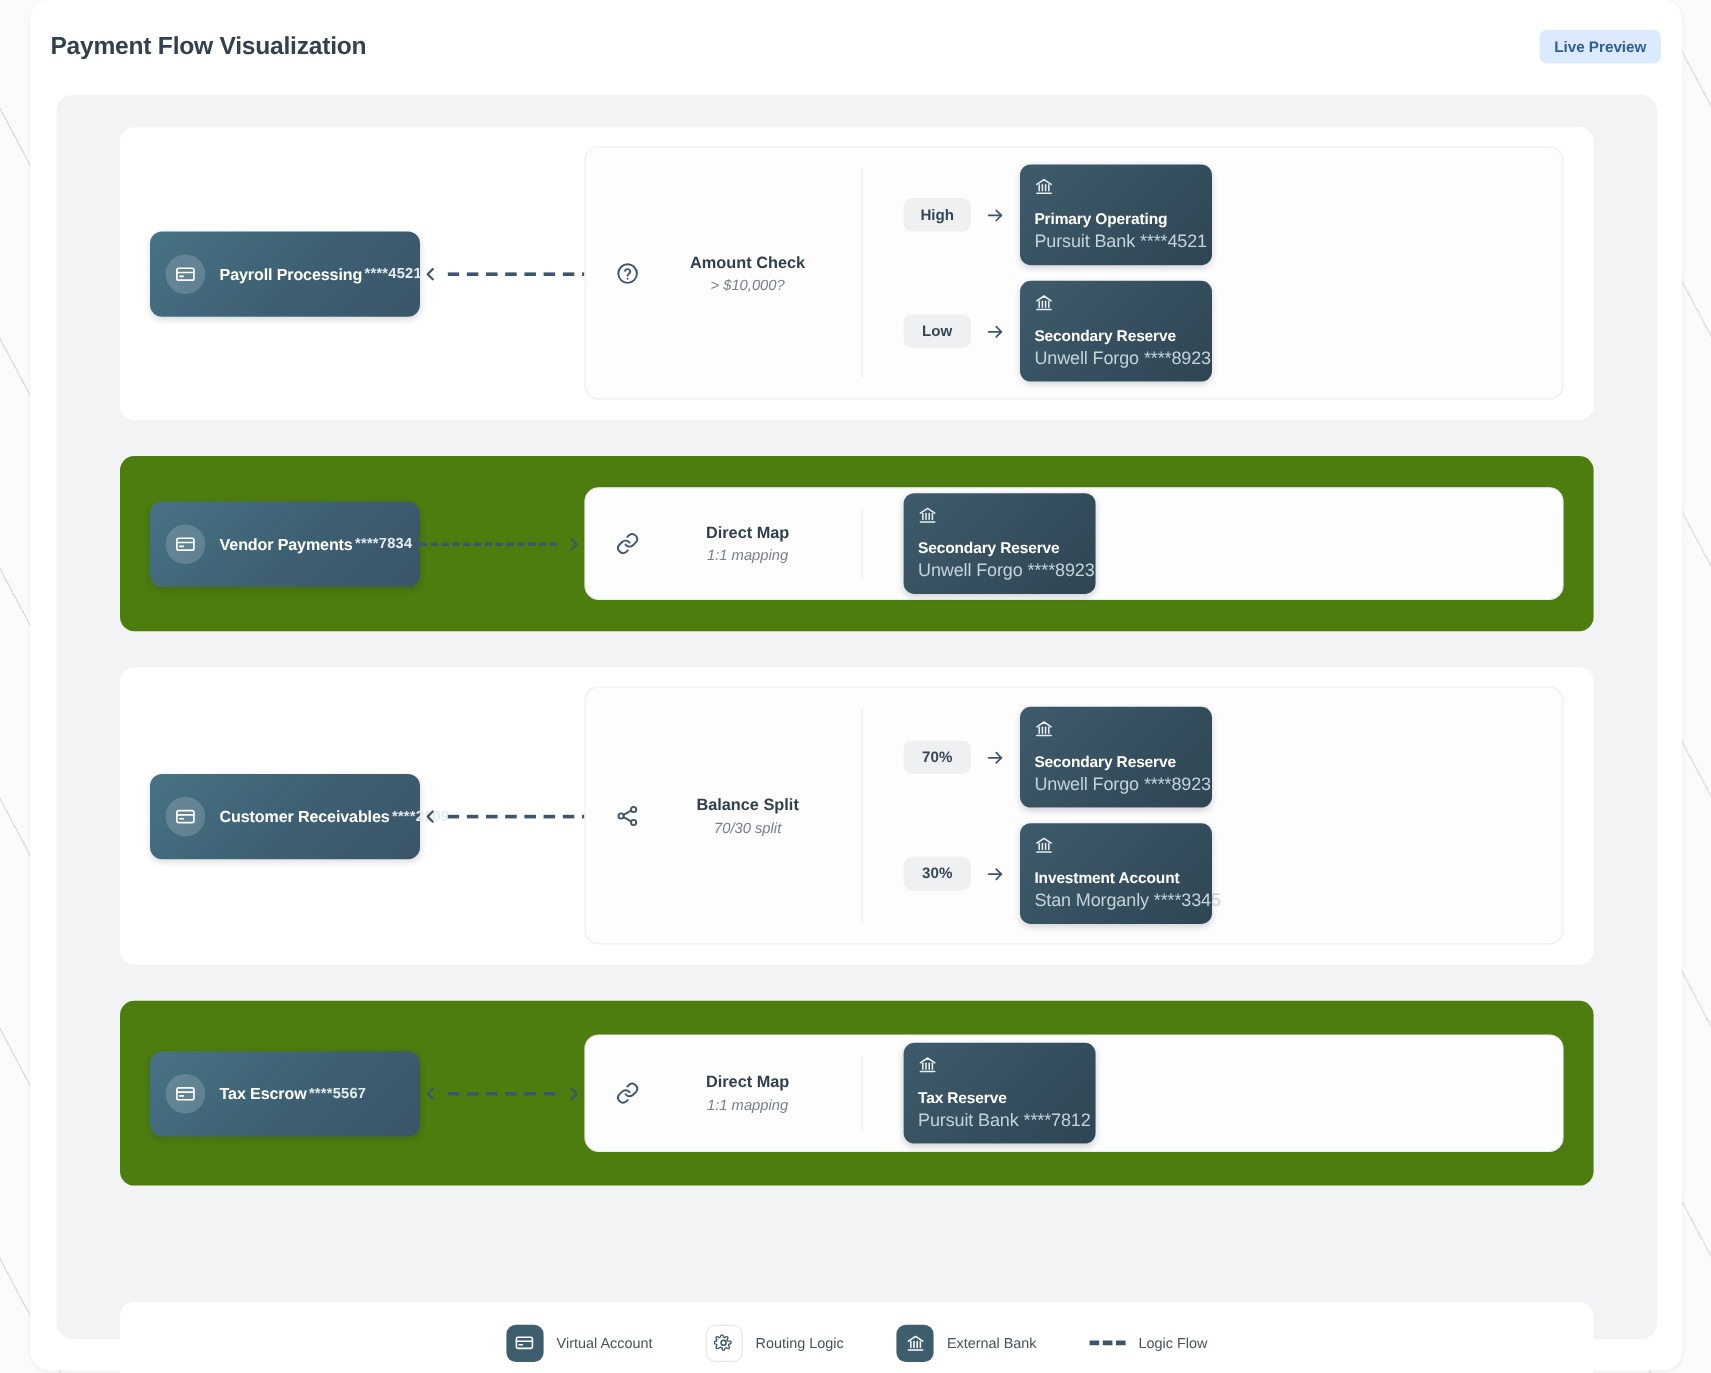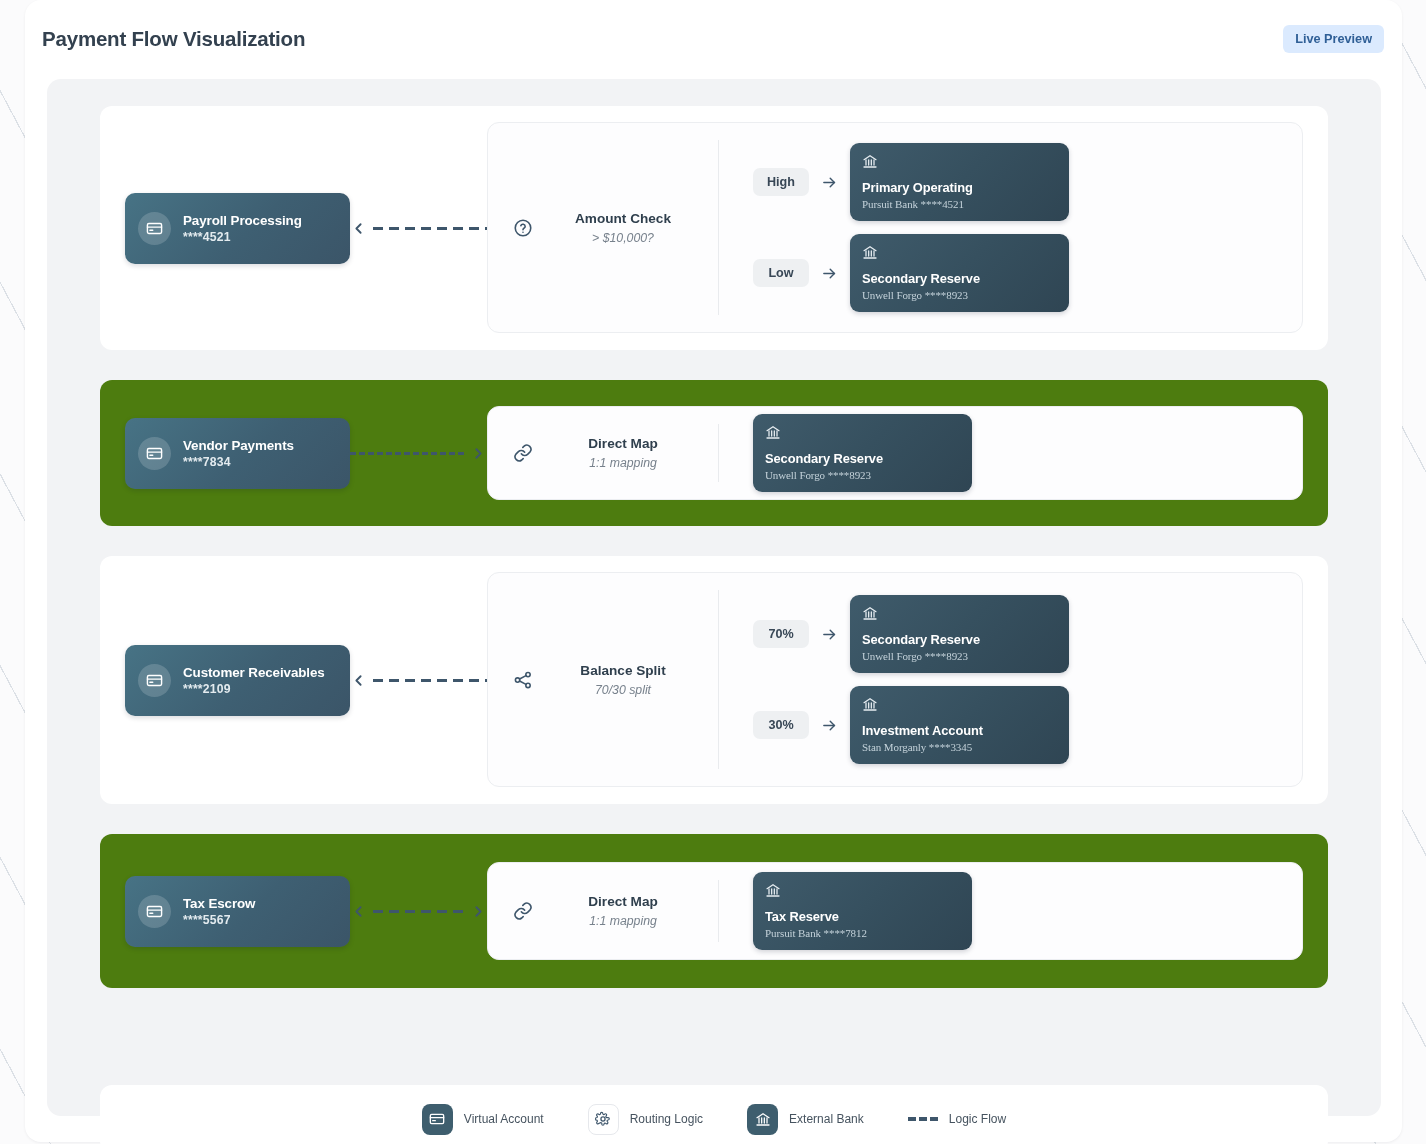--- a/index.html
+++ b/index.html
@@ -116,21 +116,21 @@
     box-shadow: 0 2px 5px rgba(15,23,42,0.15);
   }
   .source-avatar {
     width: 33px; height: 33px;
     border-radius: 50%;
     background: rgba(255,255,255,0.17);
     display: flex; align-items: center; justify-content: center;
     flex: none;
   }
   .source-avatar svg { display: block; }
-  .source-text { display: flex; flex-direction: column; gap: 2px; min-width: 0; }
+  .source-text { display: flex; gap: 2px; min-width: 0; }
   .source-name {
     color: #ffffff;
     font-size: 13.4px;
     font-weight: 700;
     letter-spacing: -0.1px;
     white-space: nowrap;
   }
   .source-acct {
     color: #e3ebef;
     font-size: 12.2px;
@@ -235,40 +235,40 @@
     font-size: 12.6px;
     font-weight: 700;
     padding: 8px 12px;
     border-radius: 7px;
     line-height: 1;
   }
   .branch-arrow { color: #3e566b; flex: none; display: block; }
 
   
   .dest-card {
-    width: 219px;
+    width: 160px;
     border-radius: 9px;
     background: linear-gradient(135deg, #3f5b6b 0%, #36505f 50%, #2f4553 100%);
     padding: 10px 12px 11px 12px;
     flex: none;
     box-shadow: 0 2px 5px rgba(15,23,42,0.18);
   }
   .dest-icon { color: #e8eef2; margin-bottom: 7px; display: block; }
   .dest-name {
     color: #ffffff;
     font-size: 12.9px;
     font-weight: 700;
     letter-spacing: -0.1px;
     margin-bottom: 3px;
     white-space: nowrap;
   }
   .dest-bank {
     color: #c4d2da;
-    font-family: Liberation Serif, serif;
-    font-size: 11px;
+    font-family: Liberation Sans, sans-serif;
+    font-size: 15px;
     letter-spacing: -0.1px;
     white-space: nowrap;
   }
 
   
   .legend {
     position: absolute;
     left: 53px;
     top: 1006px;
     width: 1228px;

